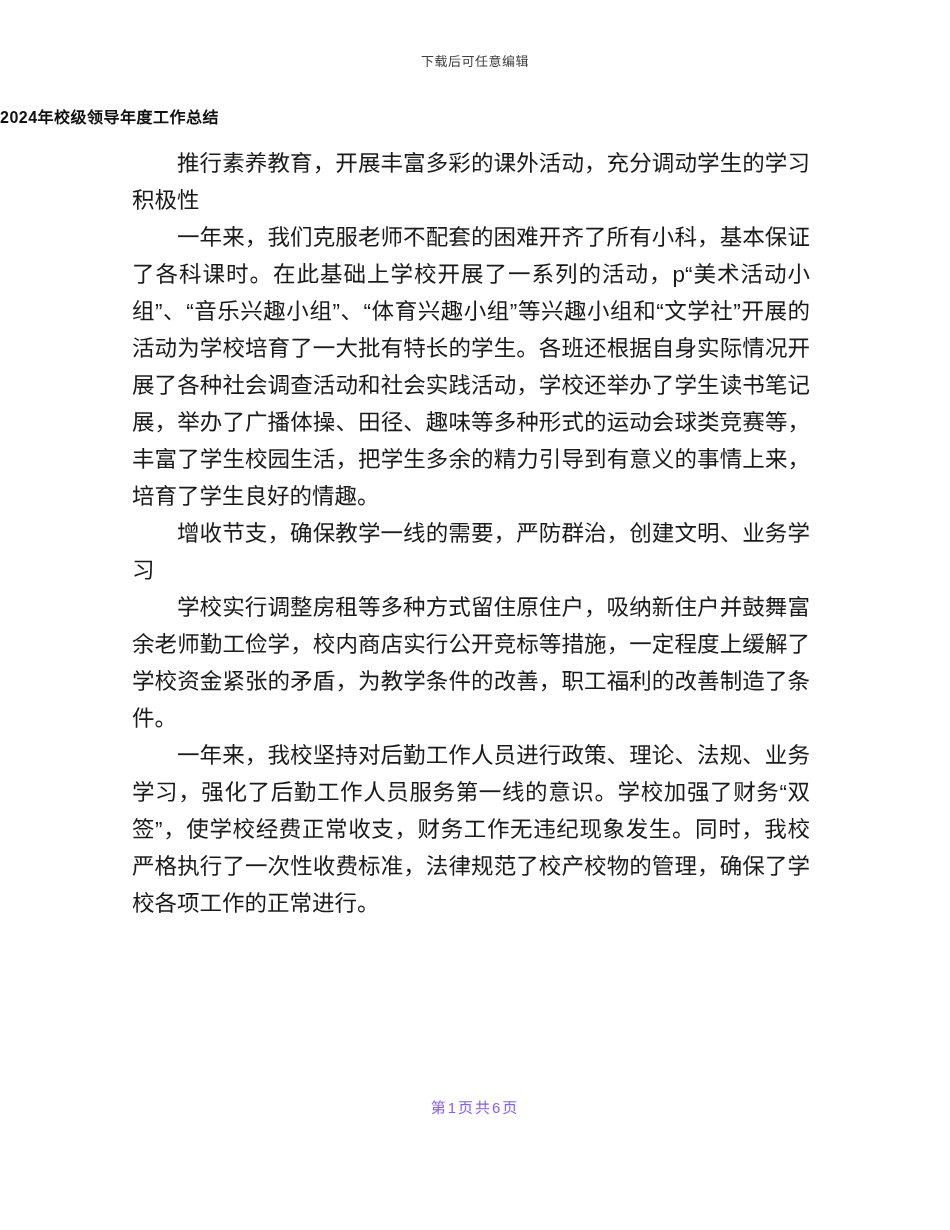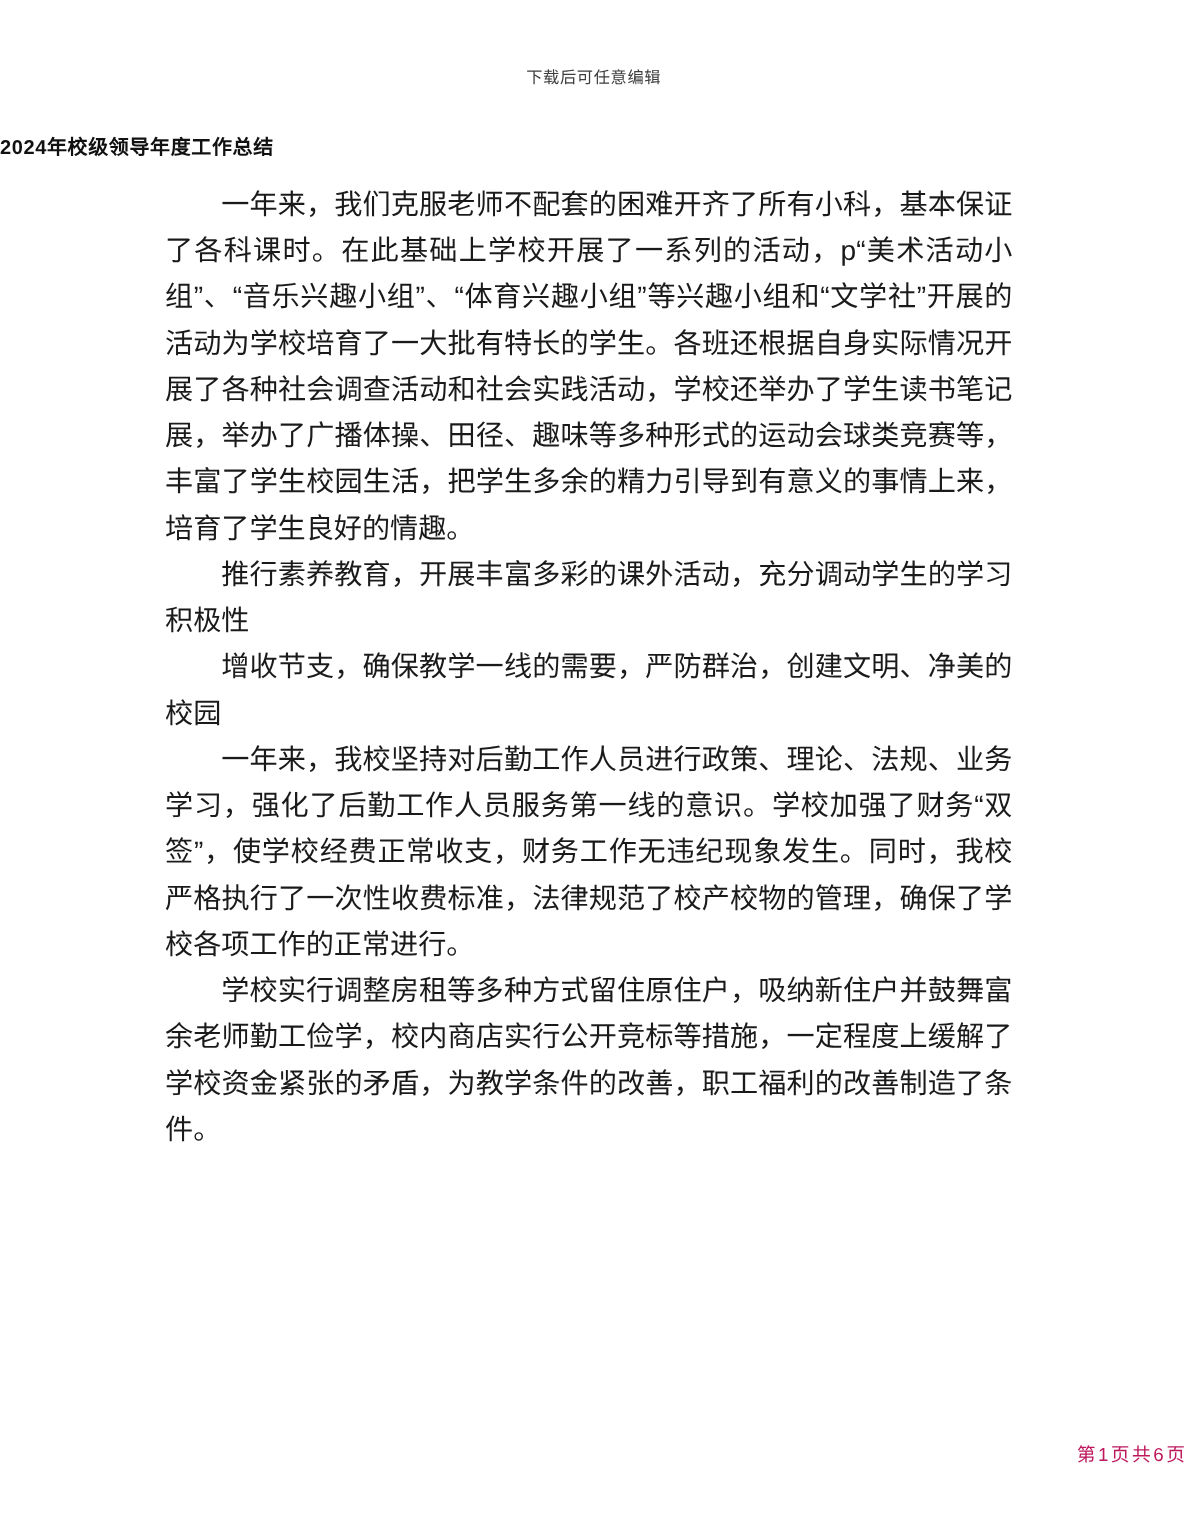--- a/index.html
+++ b/index.html
@@ -48,41 +48,41 @@
     text-align: justify;
     text-justify: inter-ideograph;
   }
   .doc-body p {
     margin: 0;
     padding: 0;
     text-indent: 2em;
   }
   .doc-footer {
     position: absolute;
-    top: 1152px;
+    top: 1096px;
     left: 0;
     width: 100%;
-    text-align: right;
+    text-align: center;
     font-size: 15px;
     letter-spacing: 2px;
-    color: #be185d;
+    color: #8b5cf6;
   }
 </style>
 </head>
 <body>
 
 <div class="page">
 
   <div class="doc-header">下载后可任意编辑</div>
 
   <h1 class="doc-title">2024年校级领导年度工作总结</h1>
 
   <div class="doc-body">
+    <p>推行素养教育，开展丰富多彩的课外活动，充分调动学生的学习积极性</p>
     <p>一年来，我们克服老师不配套的困难开齐了所有小科，基本保证了各科课时。在此基础上学校开展了一系列的活动，p“美术活动小组”、“音乐兴趣小组”、“体育兴趣小组”等兴趣小组和“文学社”开展的活动为学校培育了一大批有特长的学生。各班还根据自身实际情况开展了各种社会调查活动和社会实践活动，学校还举办了学生读书笔记展，举办了广播体操、田径、趣味等多种形式的运动会球类竞赛等，丰富了学生校园生活，把学生多余的精力引导到有意义的事情上来，培育了学生良好的情趣。</p>
-    <p>推行素养教育，开展丰富多彩的课外活动，充分调动学生的学习积极性</p>
-    <p>增收节支，确保教学一线的需要，严防群治，创建文明、净美的校园</p>
+    <p>增收节支，确保教学一线的需要，严防群治，创建文明、业务学习</p>
+    <p>学校实行调整房租等多种方式留住原住户，吸纳新住户并鼓舞富余老师勤工俭学，校内商店实行公开竞标等措施，一定程度上缓解了学校资金紧张的矛盾，为教学条件的改善，职工福利的改善制造了条件。</p>
     <p>一年来，我校坚持对后勤工作人员进行政策、理论、法规、业务学习，强化了后勤工作人员服务第一线的意识。学校加强了财务“双签”，使学校经费正常收支，财务工作无违纪现象发生。同时，我校严格执行了一次性收费标准，法律规范了校产校物的管理，确保了学校各项工作的正常进行。</p>
-    <p>学校实行调整房租等多种方式留住原住户，吸纳新住户并鼓舞富余老师勤工俭学，校内商店实行公开竞标等措施，一定程度上缓解了学校资金紧张的矛盾，为教学条件的改善，职工福利的改善制造了条件。</p>
   </div>
 
   <div class="doc-footer">第1页共6页</div>
 
 </div>
 
 </body></html>

